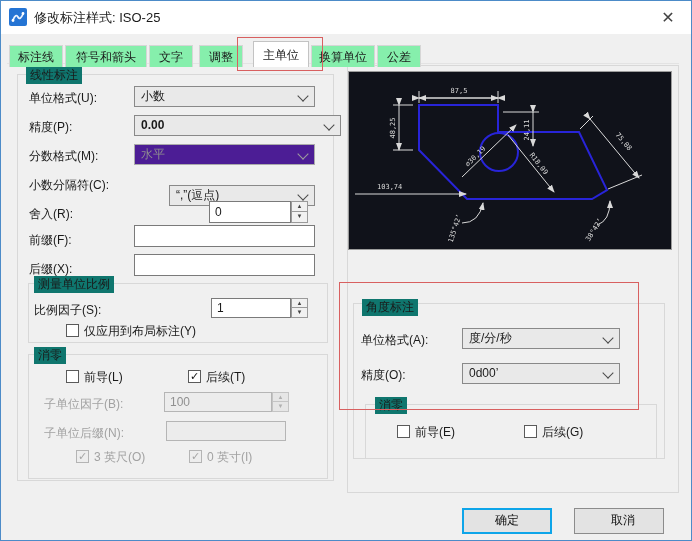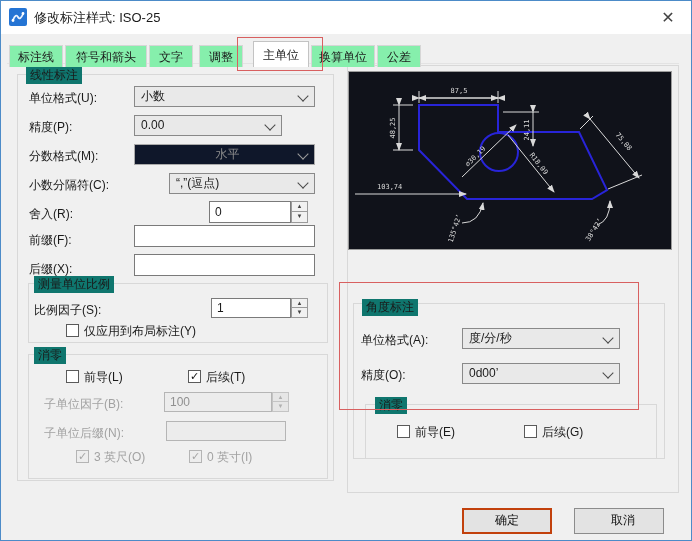--- a/index.html
+++ b/index.html
@@ -11,35 +11,35 @@
   .tabstrip{position:absolute;left:8px;top:40px;display:flex;align-items:flex-end;z-index:3;}
   .tab{height:22px;line-height:22px;text-align:center;font-size:12px;color:#1a1a1a;background:#86efac;border:1px solid #d6d6d6;border-bottom:none;box-sizing:border-box;margin-right:2px;overflow:hidden;}
   .tab.active{height:26px;line-height:26px;background:#ffffff;border-color:#c3c3c3;text-align:center;}
   .tabline{position:absolute;left:6px;top:62px;width:672px;height:1px;background:#e3e3e3;}
   .grp{position:absolute;border:1px solid #d8d8d8;box-sizing:border-box;}
   .grp-label{position:absolute;background:#0f766e;padding:0 4px;font-size:12px;color:#1a1a1a;white-space:nowrap;z-index:2;}
   .lbl{position:absolute;font-size:12px;color:#1a1a1a;white-space:nowrap;z-index:2;}
   .lbl.disabled{color:#a2a2a2;}
   .combo{position:absolute;height:21px;background:#e9e9e9;border:1px solid #898989;box-sizing:border-box;font-size:12px;line-height:19px;padding-left:6px;color:#1a1a1a;z-index:2;}
   .combo .chev{position:absolute;right:7px;top:5px;width:7px;height:7px;border-right:1.5px solid #4a4a4a;border-bottom:1.5px solid #4a4a4a;transform:rotate(45deg);}
-  .combo.disabled{background:#0f172a;color:#8f8f8f;border-color:#aaaaaa;text-align:center;}
+  .combo.disabled{background:#4c1d95;color:#8f8f8f;border-color:#aaaaaa;}
   .combo.disabled .chev{border-color:#9d9d9d;}
   .tbox{position:absolute;background:#fff;border:1px solid #7a7a7a;box-sizing:border-box;font-size:12px;padding:0 5px;color:#1a1a1a;font-family:inherit;z-index:2;}
   input.tbox{outline:none;}
   input.tbox:disabled{background:#ececec;border-color:#b5b5b5;color:#909090;}
   .spinbtns{position:absolute;width:17px;z-index:2;}
   .spinbtns .sb{height:50%;box-sizing:border-box;border:1px solid #9a9a9a;background:#f1f1f1;font-size:6px;line-height:8px;text-align:center;color:#444;cursor:pointer;}
   .spinbtns .sb + .sb{border-top:none;}
   .spinbtns.disabled .sb{color:#b0b0b0;border-color:#c4c4c4;background:#e6e6e6;cursor:default;}
   .chkbox{position:absolute;width:13px;height:13px;background:#fff;border:1px solid #5a5a5a;box-sizing:border-box;font-size:11px;line-height:11px;text-align:center;color:#111;cursor:pointer;z-index:2;}
   .chkbox.disabled{background:#ededed;border-color:#b4b4b4;color:#a4a4a4;cursor:default;}
   .redbox{position:absolute;border:1px solid #d86060;box-sizing:border-box;z-index:4;pointer-events:none;}
   .preview{position:absolute;left:347px;top:70px;width:322px;height:177px;border:1px solid #9c9c9c;background:#10121a;box-sizing:content-box;z-index:2;}
   .btn{position:absolute;width:90px;height:26px;background:#e3e3e3;border:1px solid #8c8c8c;box-sizing:border-box;font-size:12px;color:#111;text-align:center;line-height:23px;cursor:pointer;z-index:2;}
-  .btn.default{border:2px solid #c2410c;line-height:21px;}
+  .btn.default{border:2px solid #0ea5e9;line-height:21px;}
 </style>
 </head>
 <body>
 
 <div class="window">
 
   <div class="titlebar">
     <svg class="app-icon" viewBox="0 0 18 18">
       <rect x="0" y="0" width="18" height="18" rx="2" fill="#2474d4"></rect>
       <path d="M4 12 Q7 5 9 9 Q11 13 14 6" stroke="#eaf3ff" stroke-width="1.8" fill="none" stroke-linecap="round"></path>
@@ -66,33 +66,33 @@
   <div class="grp" style="left:16px;top:73px;width:317px;height:407px;"></div>
   <span class="grp-label" style="left:25px;top:66px;">线性标注</span>
 
   <span class="lbl" style="left:28px;top:89px;">单位格式(U):</span>
   <div class="combo" style="left:133px;top:85px;width:181px;">
     <span>小数</span>
     <span class="chev"></span>
   </div>
 
   <span class="lbl" style="left:28px;top:118px;">精度(P):</span>
-  <div class="combo" style="left:133px;top:114px;width:148px;">
+  <div class="combo" style="left:133px;top:114px;width:207px;font-weight:bold;">
     <span>0.00</span>
     <span class="chev"></span>
   </div>
 
   <span class="lbl" style="left:28px;top:147px;">分数格式(M):</span>
   <div class="combo disabled" style="left:133px;top:143px;width:181px;">
     <span>水平</span>
     <span class="chev"></span>
   </div>
 
   <span class="lbl" style="left:28px;top:176px;">小数分隔符(C):</span>
-  <div class="combo" style="left:168px;top:172px;width:146px;">
+  <div class="combo" style="left:168px;top:184px;width:146px;">
     <span>“,”(逗点)</span>
     <span class="chev"></span>
   </div>
 
   <span class="lbl" style="left:28px;top:205px;">舍入(R):</span>
   <input class="tbox" style="left: 208px; top: 200px; width: 82px; height: 22px;" value="0">
   <div class="spinbtns" style="left:290px;top:200px;height:22px;">
     <div class="sb">▲</div>
     <div class="sb">▼</div>
   </div>

